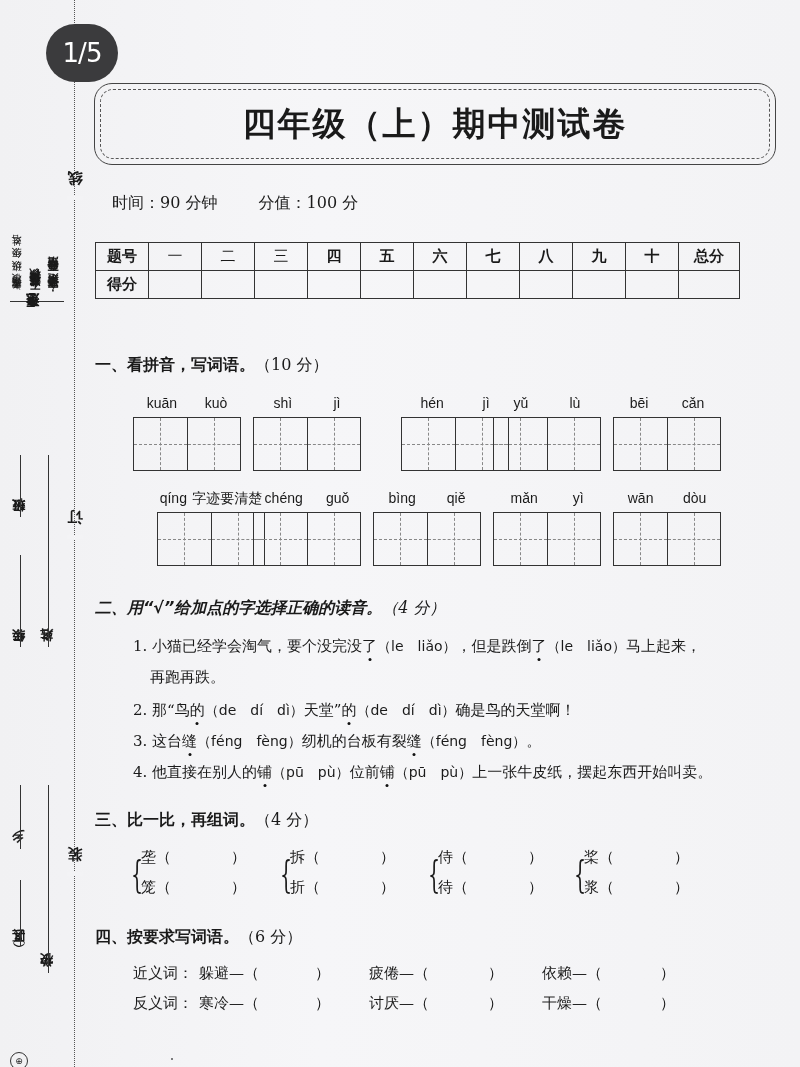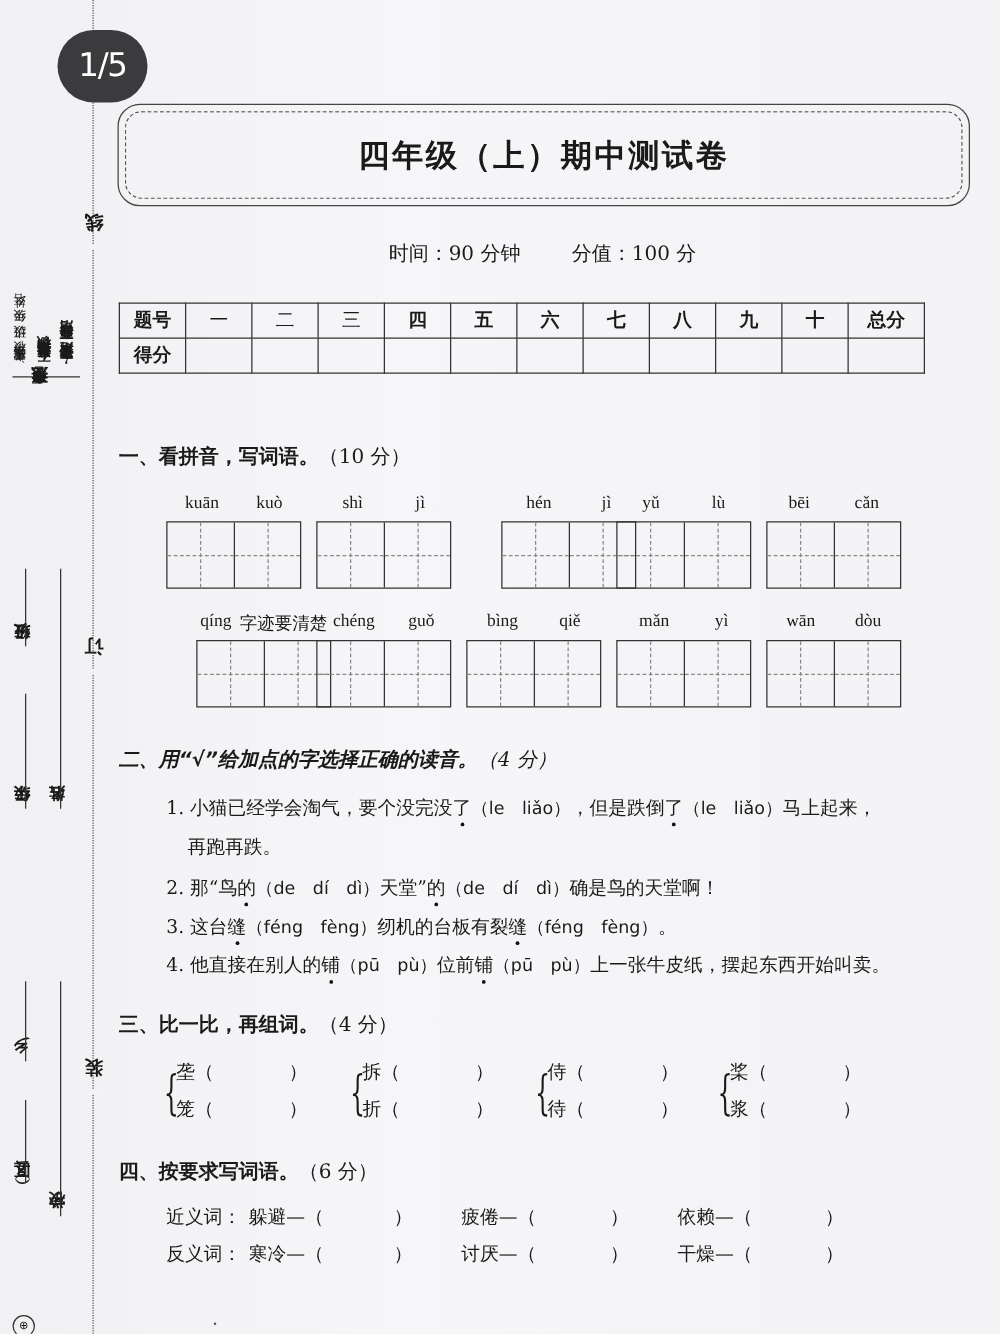--- a/index.html
+++ b/index.html
@@ -19,37 +19,37 @@
   .notes .bar { position:absolute; left:4px; right:0; bottom:-4px; border-top:1px solid #333; }
   .side-field { position:absolute; writing-mode:vertical-rl; transform:rotate(180deg); font-size:13px; font-weight:bold; white-space:nowrap; font-family:"DejaVu Sans", sans-serif; }
   .side-line { position:absolute; border-left:1px solid #333; }
 
   
   .counter { position:absolute; left:46px; top:24px; width:72px; height:58px; border-radius:29px; background:#3b3b3d; color:#fff; font-family:"DejaVu Sans", sans-serif; font-size:26px; display:flex; align-items:center; justify-content:center; letter-spacing:-1px; z-index:5; }
 
   
   .title-box { position:absolute; left:94px; top:83px; width:680px; height:80px; border:1.5px solid #444; border-radius:18px; }
   .title-inner { position:absolute; left:5px; top:5px; right:5px; bottom:5px; border:1.5px dashed #555; border-radius:13px; display:flex; align-items:center; justify-content:center; }
-  .title-text { font-size:25px; font-weight:bold; letter-spacing:2px; font-family:"DejaVu Sans", sans-serif; }
-  .meta { position:absolute; left:94px; width:680px; top:193px; text-align:center; font-size:16px; }
+  .title-text { font-size:33px; font-weight:bold; letter-spacing:2px; font-family:"DejaVu Sans", sans-serif; }
+  .meta { position:absolute; left:94px; width:680px; top:193px; font-size:16px; }
   .meta span { margin:0 18px; }
 
   
   table.score { position:absolute; left:95px; top:242px; border-collapse:collapse; }
   table.score td { border:1.5px solid #333; width:52px; height:27px; text-align:center; font-size:15px; padding:0; }
   table.score td.hd { width:52px; font-weight:bold; font-family:"DejaVu Sans", sans-serif; }
   table.score td.sum { width:60px; font-weight:bold; font-family:"DejaVu Sans", sans-serif; }
 
   
   .sec-title { position:absolute; left:95px; font-size:16px; font-weight:bold; font-family:"DejaVu Sans", sans-serif; white-space:nowrap; }
   .sec-title .pts { font-weight:normal; font-family:"DejaVu Serif", serif; }
 
   
   .pgroup { position:absolute; width:108px; }
-  .pgroup .py { display:flex; justify-content:space-around; font-family:Liberation Serif, serif; font-size:14px; height:22px; }
+  .pgroup .py { display:flex; justify-content:space-around; font-family:Liberation Sans, sans-serif; font-size:14px; height:22px; }
   .grid { width:106px; height:52px; border:1.5px solid #333; display:flex; position:relative; background:transparent; }
   .cell { flex:1; position:relative; border-right:1.5px solid #333; }
   .cell:last-child { border-right:none; }
   .cell::before { content:""; position:absolute; left:50%; top:0; bottom:0; border-left:1px dashed #888; }
   .cell::after { content:""; position:absolute; top:50%; left:0; right:0; border-top:1px dashed #888; }
 
   
   .q { position:absolute; left:133px; font-size:15px; white-space:nowrap; }
   .q .py { font-family:"DejaVu Sans", sans-serif; font-size:14px; }
   .dot { position:relative; }

